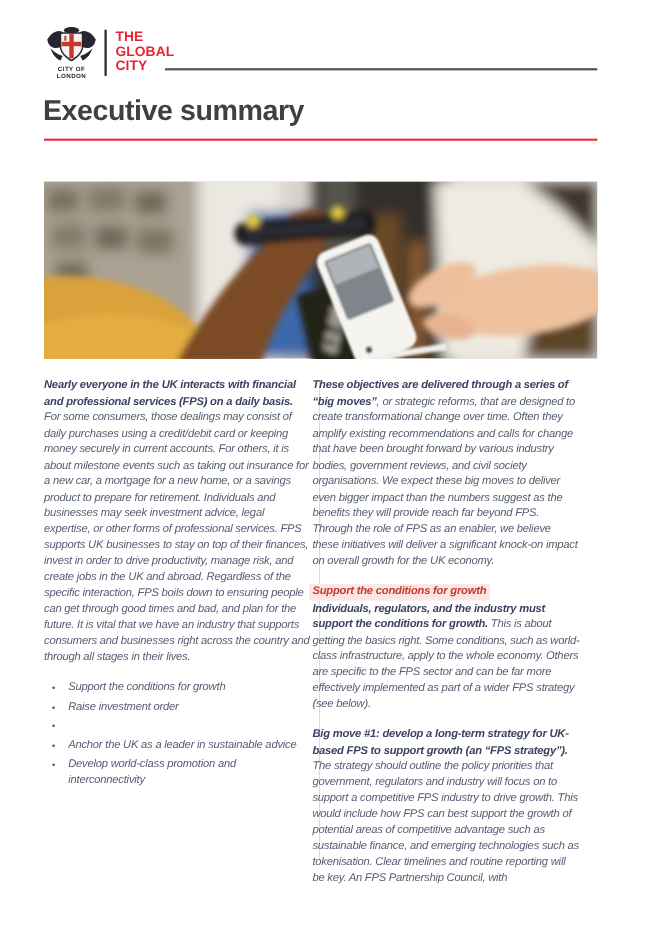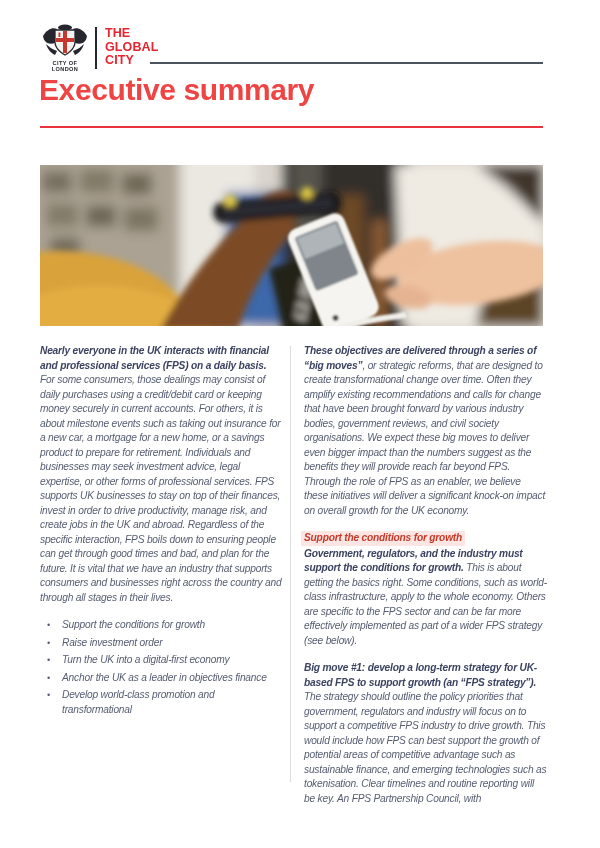--- a/index.html
+++ b/index.html
@@ -10,32 +10,32 @@
     overflow:hidden;
     padding-left:24px;
   }
   
   .crest { position:absolute; left:38px; top:22px; }
   .logo-divider { position:absolute; left:95px; top:27px; width:2px; height:42px; background:#26262f; }
   .brand { position:absolute; left:105px; top:27px; color:#e6252f; font-weight:bold;
            font-size:12.5px; line-height:13.5px; letter-spacing:0.1px; }
   .header-rule { position:absolute; left:150px; top:62px; width:393px; height:2px; background:#49545f; }
   
-  .title { position:absolute; left:39px; top:73px; font-size:30px; font-weight:bold;
-           color:#ef4444; letter-spacing:-0.4px; }
+  .title { position:absolute; left:39px; top:85px; font-size:26px; font-weight:bold;
+           color:#404040; letter-spacing:-0.4px; }
   .title-rule { position:absolute; left:40px; top:126px; width:503px; height:2px; background:#e8323c; }
   
   .photo { position:absolute; left:40px; top:165px; width:503px; height:161px; overflow:hidden; background:#d9d4cc; }
   .photo svg { display:block; }
   
   .columns { position:absolute; left:40px; top:344px; width:503px; height:460px;
              font-size:10.2px; line-height:14.5px; letter-spacing:-0.2px; color:#565d72;font-style:italic; }
   .col { position:absolute; top:0; width:243px; }
   .col-left  { left:0; }
-  .col-right { left:264px; }
+  .col-right { left:244px; }
   .col-divider { position:absolute; left:250px; top:2px; width:1px; height:436px; background:#dcdcdc; }
   .col p { margin:0 0 13px 0; }
   .col b, .col .bold { color:#3c4361; font-weight:bold; }
   .subhead { display:inline-block; font-size:10.2px; font-weight:bold; color:#c53a2b;
              background:#fce6e3; padding:0 3px 1px 3px; margin:0 0 1px -3px; line-height:13.5px; }
   ul.objectives { list-style:none; margin-top:4px; }
   ul.objectives li { display:flex; margin-bottom:3px; }
   ul.objectives .blt { width:22px; flex:0 0 22px; padding-left:7px; color:#565d72; font-size:9px; line-height:14.5px; }
 </style>
 </head>
@@ -146,38 +146,37 @@
         <li>
             <span class="blt">•</span>
             <span>Support the conditions for growth</span>
           </li>
         <li>
             <span class="blt">•</span>
             <span>Raise investment order</span>
           </li>
         <li>
             <span class="blt">•</span>
-            <span>Turn the UK into a digital-first economy</span>
           </li>
         <li>
             <span class="blt">•</span>
-            <span>Anchor the UK as a leader in objectives finance</span>
+            <span>Anchor the UK as a leader in sustainable advice</span>
           </li>
         <li>
             <span class="blt">•</span>
-            <span>Develop world-class promotion and transformational</span>
+            <span>Develop world-class promotion and interconnectivity</span>
           </li>
       </ul>
     </div>
 
     <div class="col-divider"></div>
 
     <div class="col col-right">
       <p><b>These objectives are delivered through a series of “big moves”</b><span>, or strategic reforms, that are designed to create transformational change over time. Often they amplify existing recommendations and calls for change that have been brought forward by various industry bodies, government reviews, and civil society organisations. We expect these big moves to deliver even bigger impact than the numbers suggest as the benefits they will provide reach far beyond FPS. Through the role of FPS as an enabler, we believe these initiatives will deliver a significant knock-on impact on overall growth for the UK economy.</span></p>
       <div>
         <span class="subhead">Support the conditions for growth</span>
       </div>
-      <p><b>Government, regulators, and the industry must support the conditions for growth.</b><span> This is about getting the basics right. Some conditions, such as world-class infrastructure, apply to the whole economy. Others are specific to the FPS sector and can be far more effectively implemented as part of a wider FPS strategy (see below).</span></p>
+      <p><b>Individuals, regulators, and the industry must support the conditions for growth.</b><span> This is about getting the basics right. Some conditions, such as world-class infrastructure, apply to the whole economy. Others are specific to the FPS sector and can be far more effectively implemented as part of a wider FPS strategy (see below).</span></p>
       <p><b>Big move #1: develop a long-term strategy for UK-based FPS to support growth (an “FPS strategy”).</b><span> The strategy should outline the policy priorities that government, regulators and industry will focus on to support a competitive FPS industry to drive growth. This would include how FPS can best support the growth of potential areas of competitive advantage such as sustainable finance, and emerging technologies such as tokenisation. Clear timelines and routine reporting will be key. An FPS Partnership Council, with</span></p>
     </div>
 
   </div>
 </div>
 
 </body></html>

